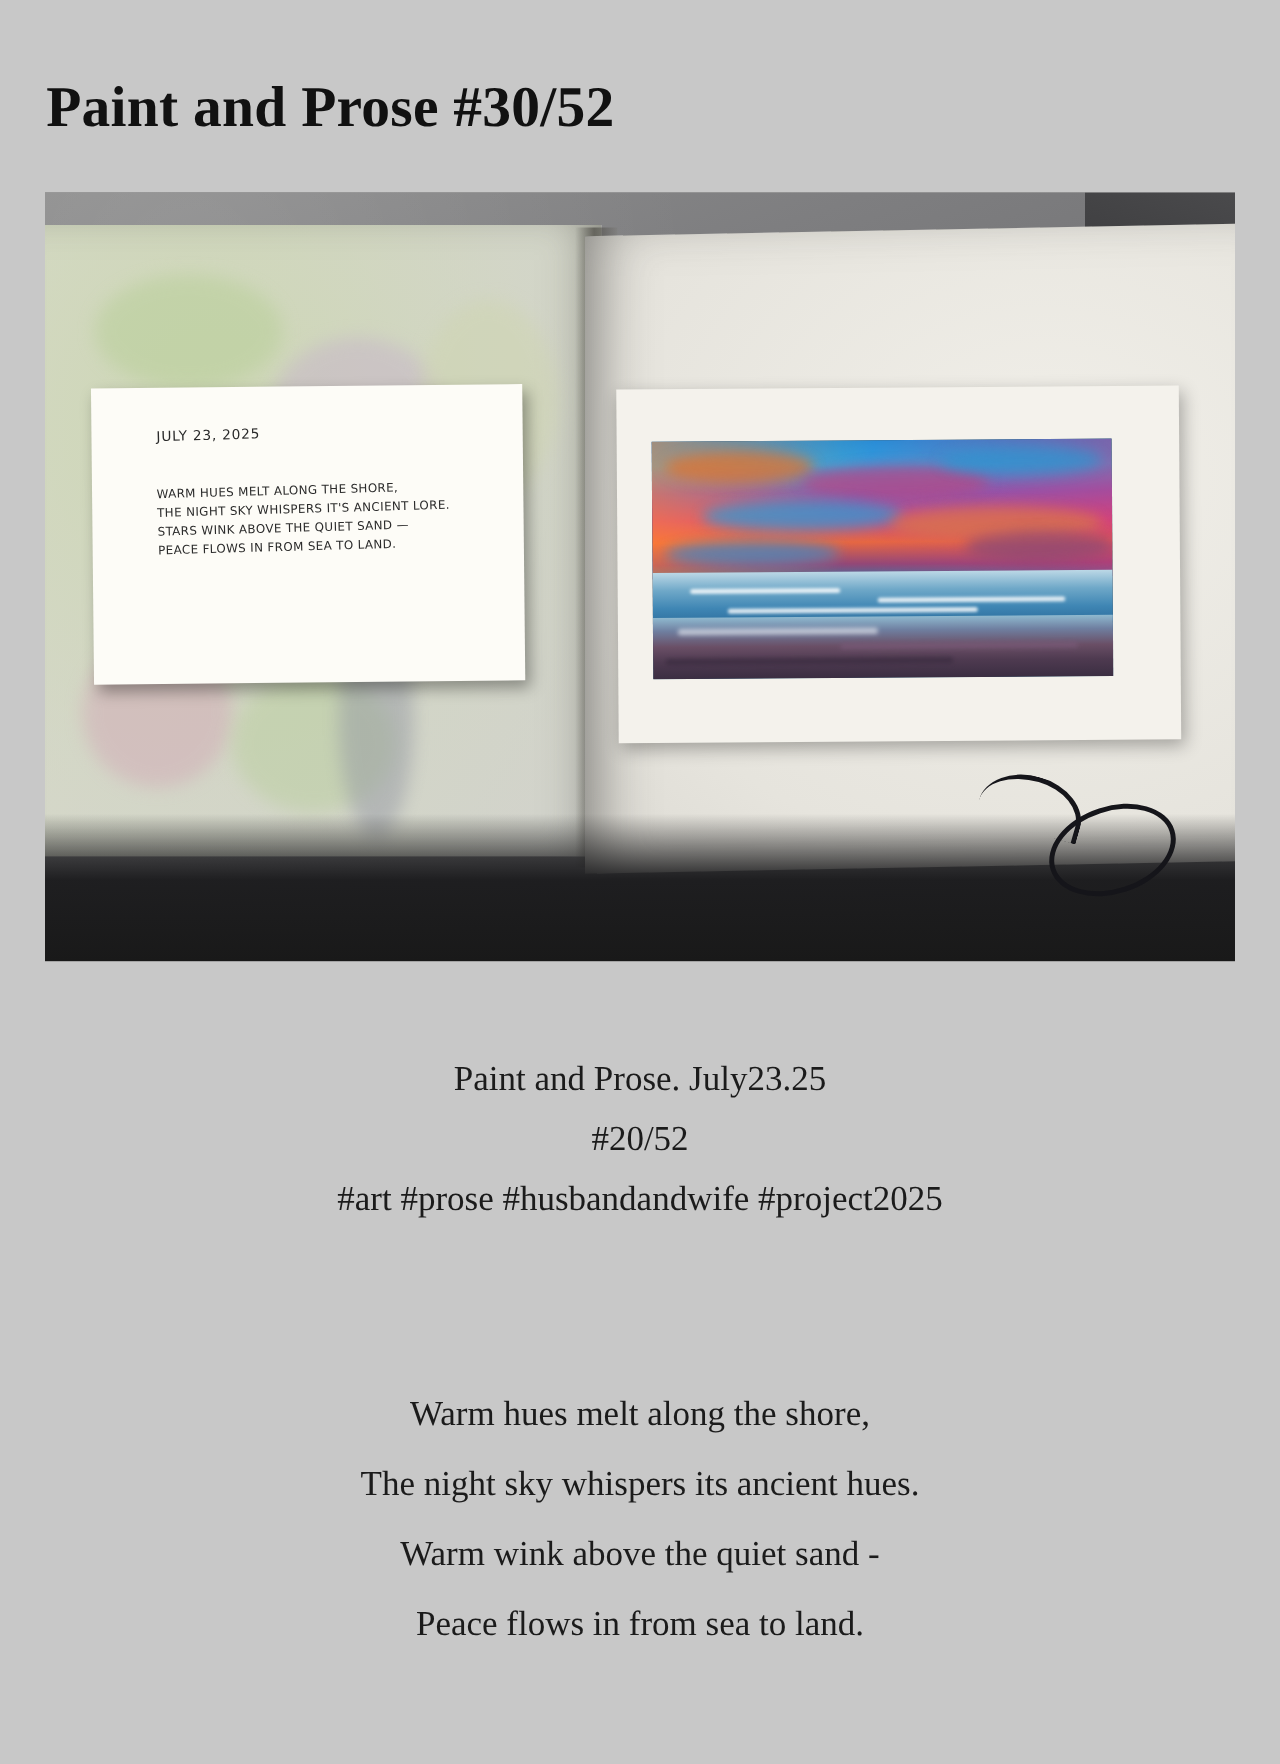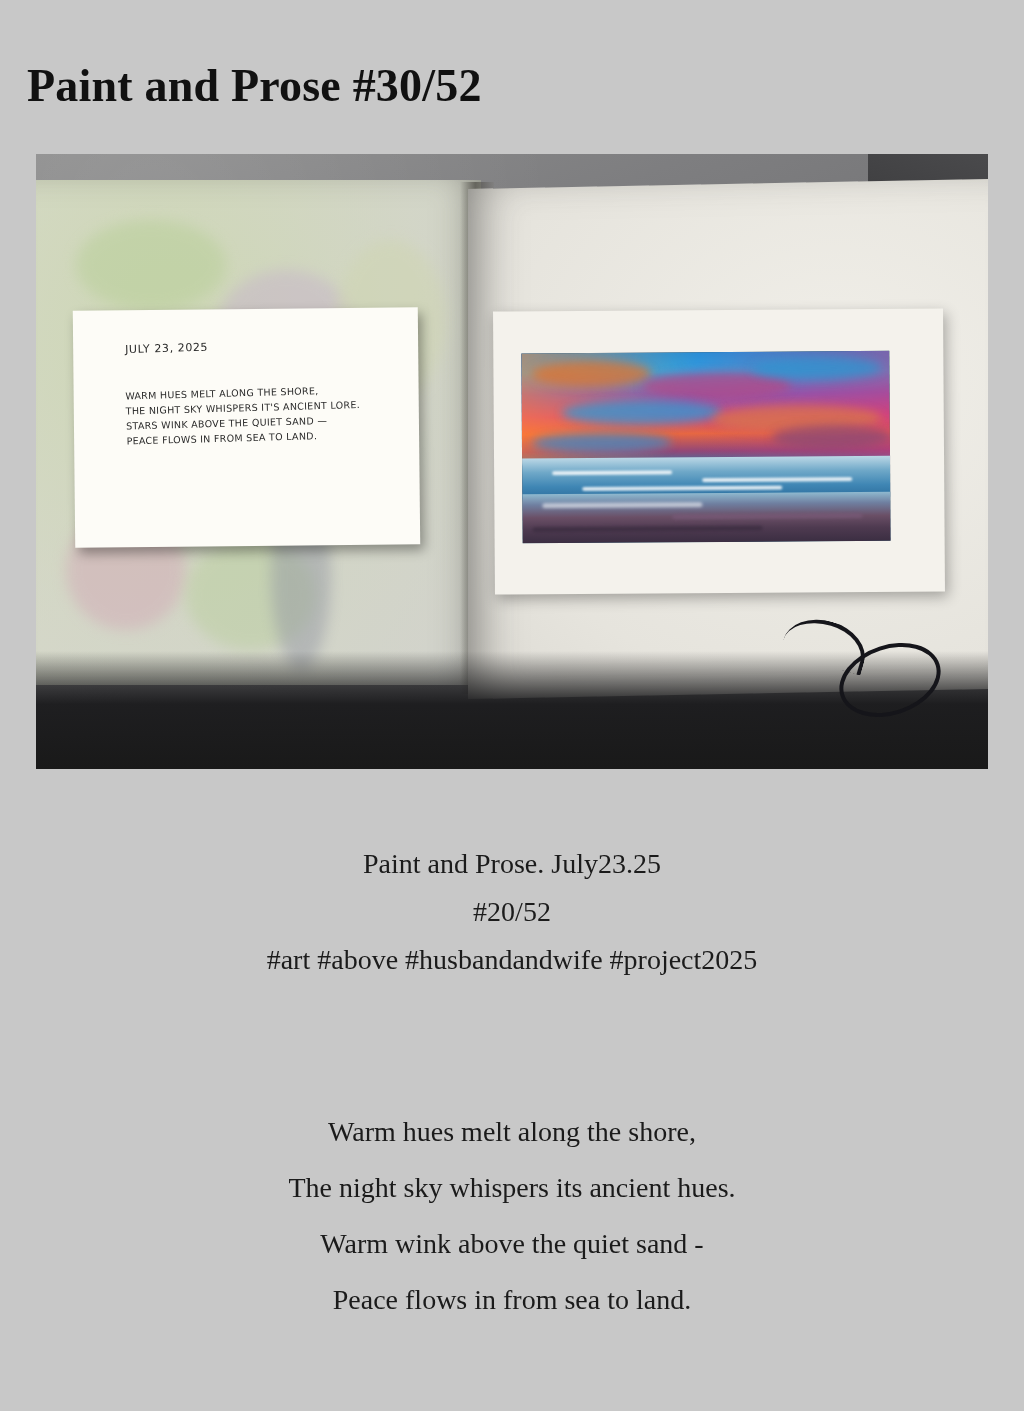--- a/index.html
+++ b/index.html
@@ -9,21 +9,21 @@
   body {
     width: 1024px;
     height: 1411px;
     background: #c8c8c8;
     font-family: "Liberation Serif", serif;
     color: #1a1a1a;
     overflow: hidden;
   }
   .page-title {
     position: absolute;
-    left: 27px;
+    left: 37px;
     top: 28px;
     font-size: 46px;
     font-weight: bold;
     letter-spacing: 0.2px;
     color: #111111;
     font-family: "Liberation Serif", serif;
   }
 
   
   .photo {
@@ -308,21 +308,21 @@
   </div>
 
   <div class="shadow-bottom"></div>
   <div class="cable"></div>
   <div class="cable2"></div>
 </div>
 
 <div class="caption">
   <div>Paint and Prose. July23.25</div>
   <div>#20/52</div>
-  <div>#art #above #husbandandwife #project2025</div>
+  <div>#art #prose #husbandandwife #project2025</div>
 </div>
 
 <div class="poem">
   <div>Warm hues melt along the shore,</div>
   <div>The night sky whispers its ancient hues.</div>
   <div>Warm wink above the quiet sand -</div>
   <div>Peace flows in from sea to land.</div>
 </div>
 
 </body></html>

